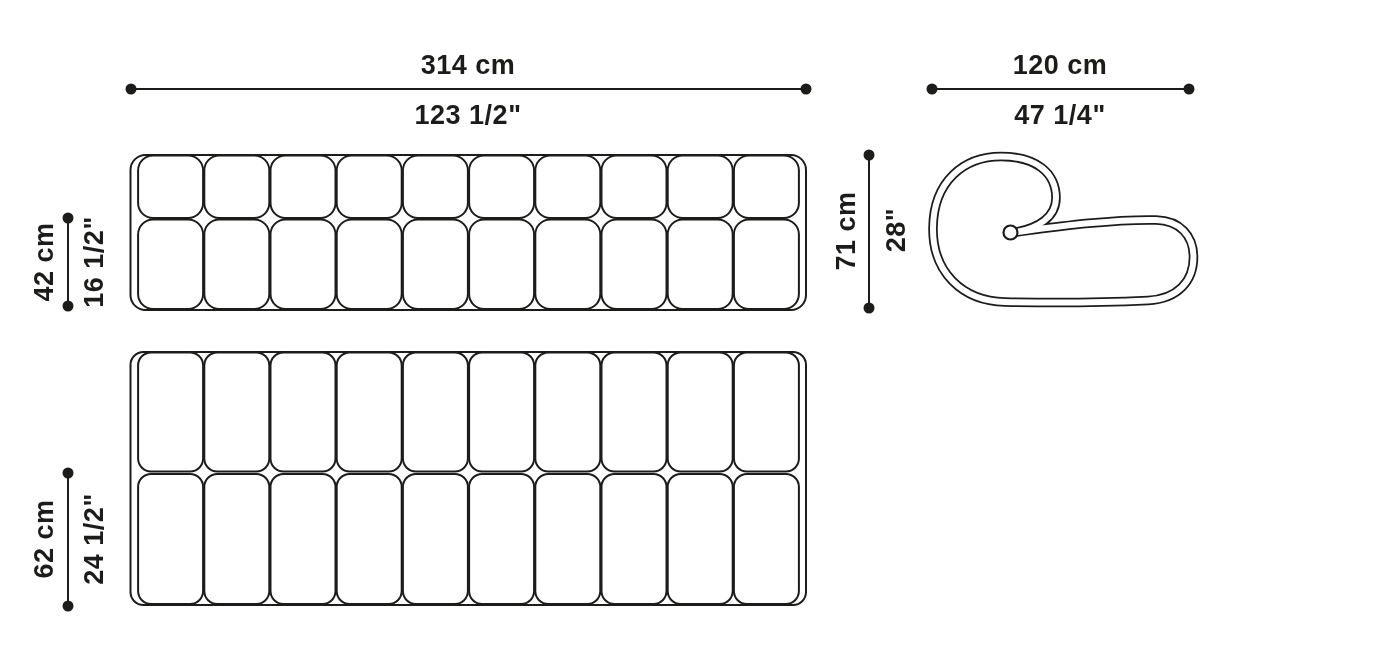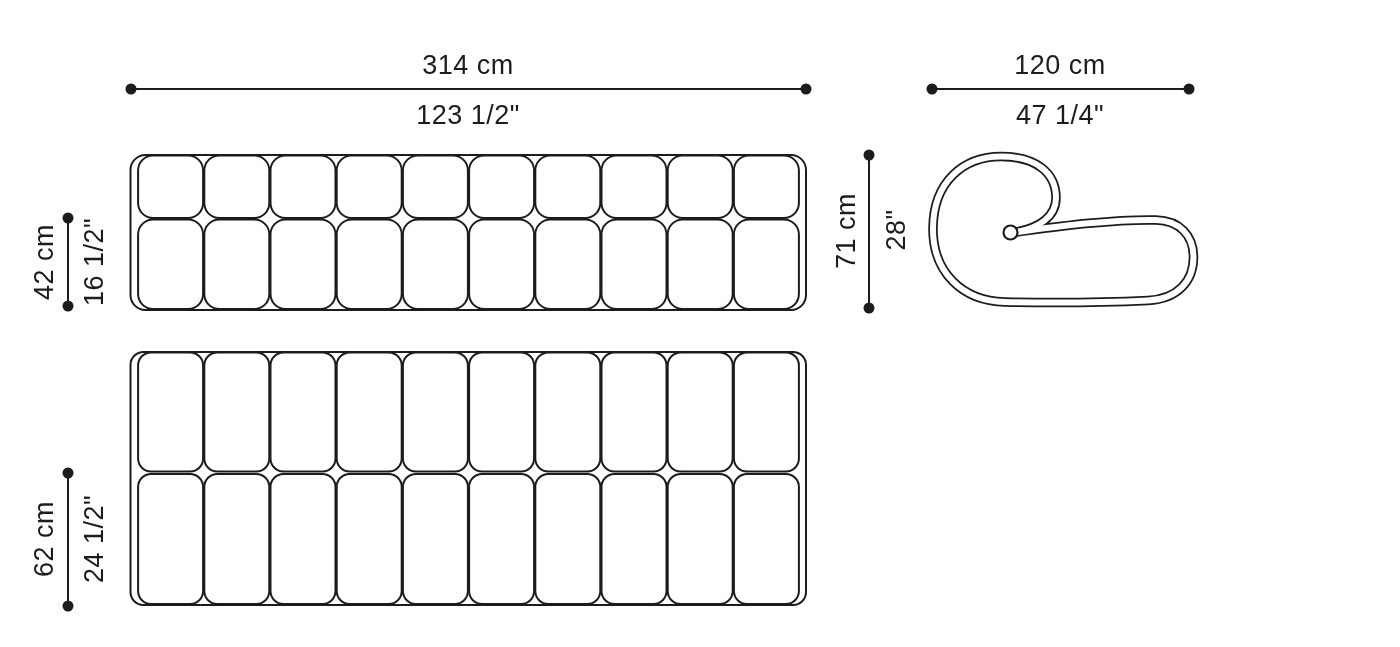--- a/index.html
+++ b/index.html
@@ -4,21 +4,21 @@
 <style>
   html, body {
     margin: 0;
     padding: 0;
     background: #ffffff;
     width: 1400px;
     height: 647px;
     overflow: hidden;
     font-family: "Liberation Sans", sans-serif;
   }
-  #canvas-wrap { width: 1184px; height: 647px; }
+  #canvas-wrap { width: 1184px; height: 647px; font-weight: bold; }
   svg { display: block; }
   .outline {
     fill: none;
     stroke: #1c1c1a;
     stroke-width: 2;
   }
   .cushion {
     fill: #ffffff;
     stroke: #1c1c1a;
     stroke-width: 2;

